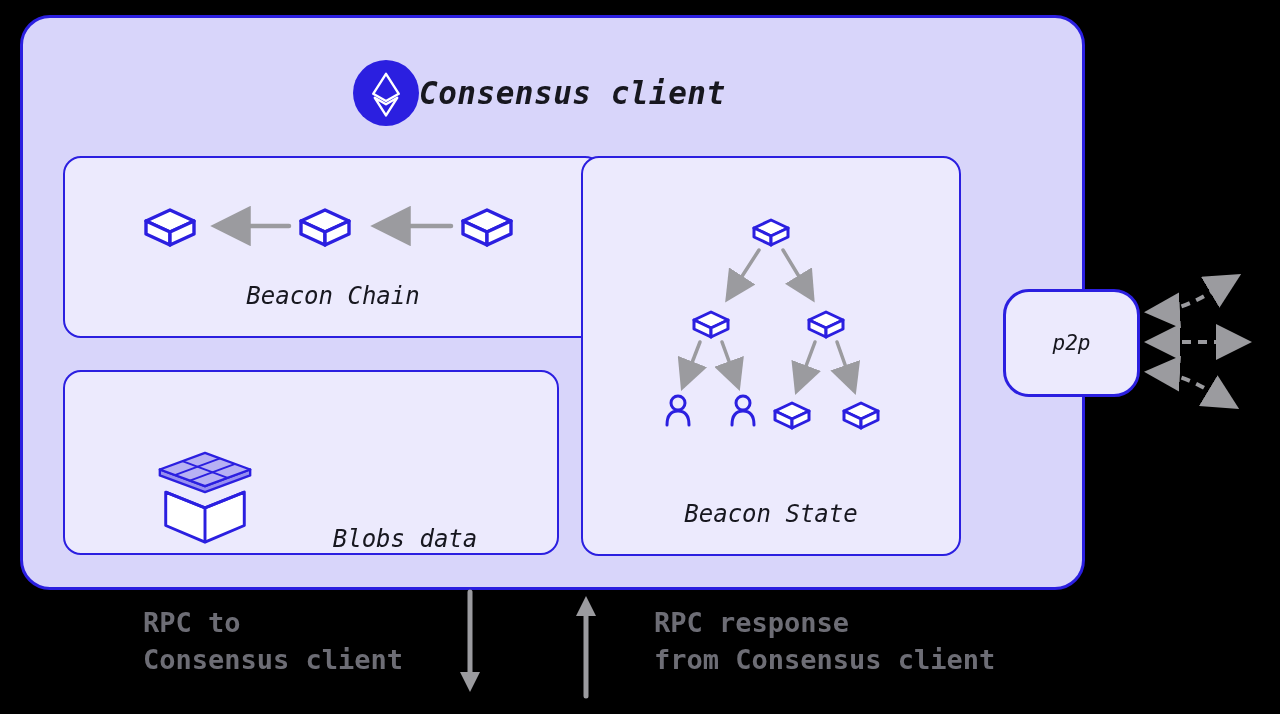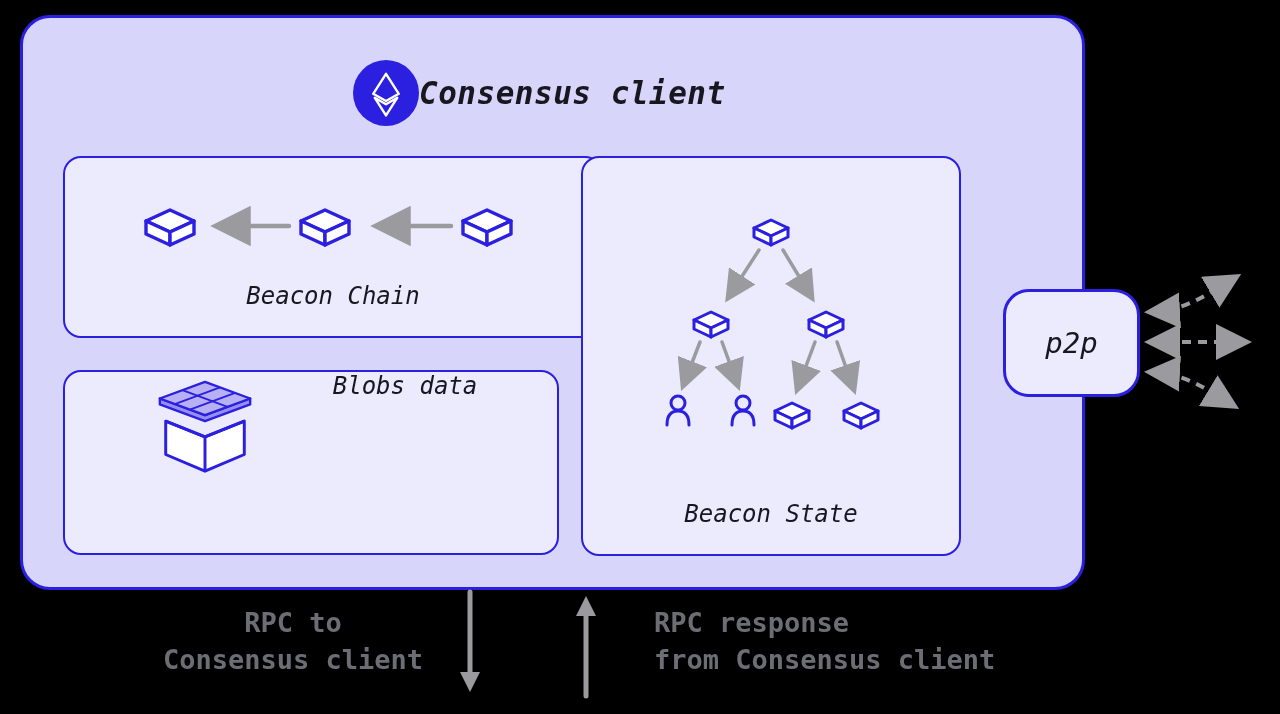--- a/index.html
+++ b/index.html
@@ -18,35 +18,35 @@
   .main-box{position:absolute;left:20px;top:15px;width:1065px;height:575px;
             background:var(--container-bg);border:3px solid var(--accent);
             border-radius:30px;box-sizing:border-box;}
   .title-row{position:absolute;left:330px;top:42px;display:flex;align-items:center;}
   .logo{width:66px;height:66px;border-radius:50%;background:var(--accent);
         display:flex;align-items:center;justify-content:center;flex:0 0 auto;}
   .title{font-size:31px;font-style:italic;font-weight:bold;color:var(--label-dark);letter-spacing:.5px;white-space:nowrap;}
   .panel{position:absolute;background:var(--panel-bg);border:2px solid var(--accent);
          border-radius:18px;box-sizing:border-box;}
   .beacon-chain{left:40px;top:138px;width:540px;height:182px;}
-  .blobs{left:40px;top:352px;width:496px;height:185px;display:flex;align-items:flex-start;justify-content:center;gap:68px;}
+  .blobs{left:40px;top:352px;width:496px;height:185px;display:flex;align-items:flex-end;justify-content:center;gap:68px;}
   .state{left:558px;top:138px;width:380px;height:400px;}
   .panel-label{font-size:24px;font-style:italic;color:var(--label-dark);text-align:center;white-space:nowrap;}
   .chain-svg{display:block;margin:38px auto 0;}
   .beacon-chain .panel-label{margin-top:22px;}
   .tree-svg{position:absolute;left:0;top:32px;}
   .state-label{position:absolute;left:0;right:0;bottom:26px;}
   .p2p-box{position:absolute;left:1003px;top:289px;width:137px;height:108px;z-index:5;
            background:var(--panel-bg);border:3px solid var(--accent);border-radius:26px;
            box-sizing:border-box;display:flex;align-items:center;justify-content:center;
-           font-size:29px;font-style:italic;color:var(--label-dark);}
+           font-size:21px;font-style:italic;color:var(--label-dark);}
   .p2p-arrows{position:absolute;left:1142px;top:250px;}
   .rpc-arrows{position:absolute;left:440px;top:588px;}
   .rpc-label{position:absolute;font-size:27px;font-weight:bold;color:var(--rpc-gray);line-height:37px;white-space:nowrap;}
-  .rpc-left{left:143px;top:604px;width:300px;text-align:center;}
+  .rpc-left{left:143px;top:604px;width:300px;text-align:left;}
   .rpc-right{left:618px;top:604px;margin-left:36px;}
   
   .cube{fill:#fff;stroke:var(--accent);stroke-width:3.4;stroke-linejoin:round;}
   .person{fill:none;stroke:var(--accent);stroke-width:3;stroke-linecap:round;}
   .garrow{stroke:var(--arrow-gray);stroke-width:4.5;fill:none;stroke-linecap:round;}
   .gdash{stroke:var(--arrow-gray);stroke-width:4;fill:none;stroke-dasharray:9 7;}
   .ah{fill:var(--arrow-gray);stroke:none;}
   .tile{fill:var(--tile-purple);stroke:var(--accent);stroke-width:2.4;stroke-linejoin:round;}
   .tile-dark{fill:var(--tile-dark);stroke:var(--accent);stroke-width:2.4;stroke-linejoin:round;}
   .boxbody{fill:#fff;stroke:var(--accent);stroke-width:3;stroke-linejoin:round;}

